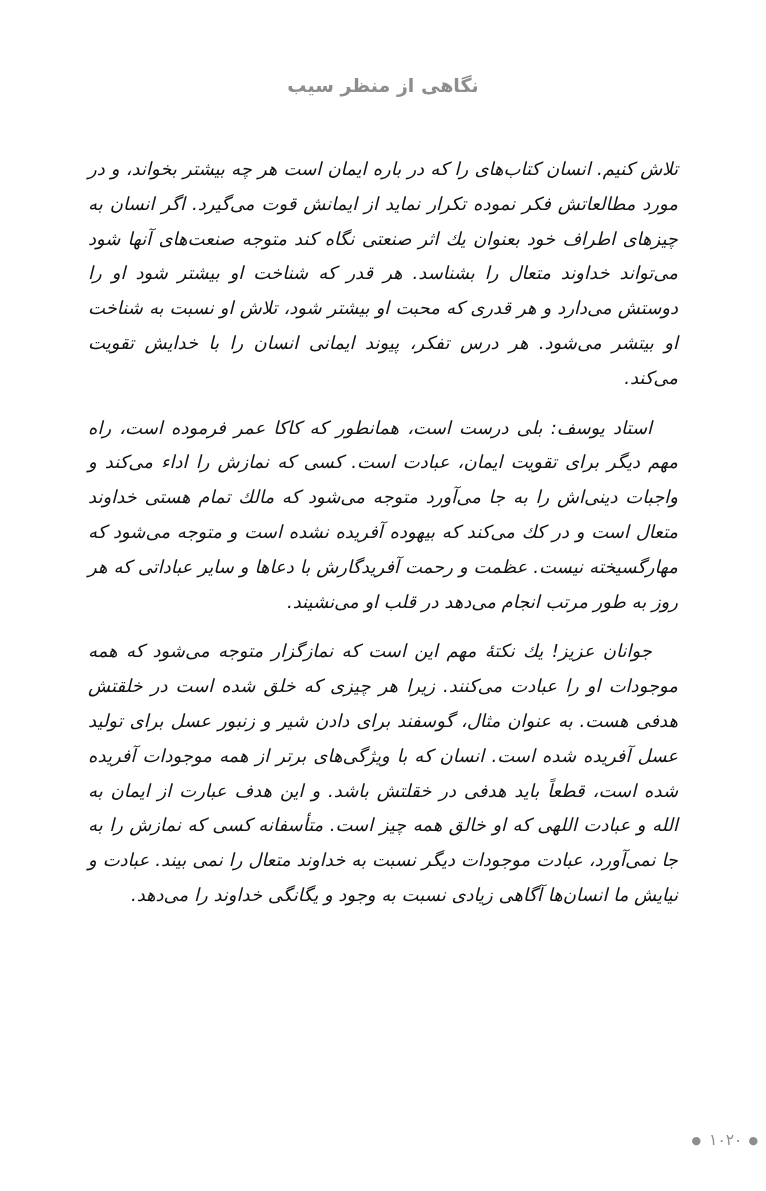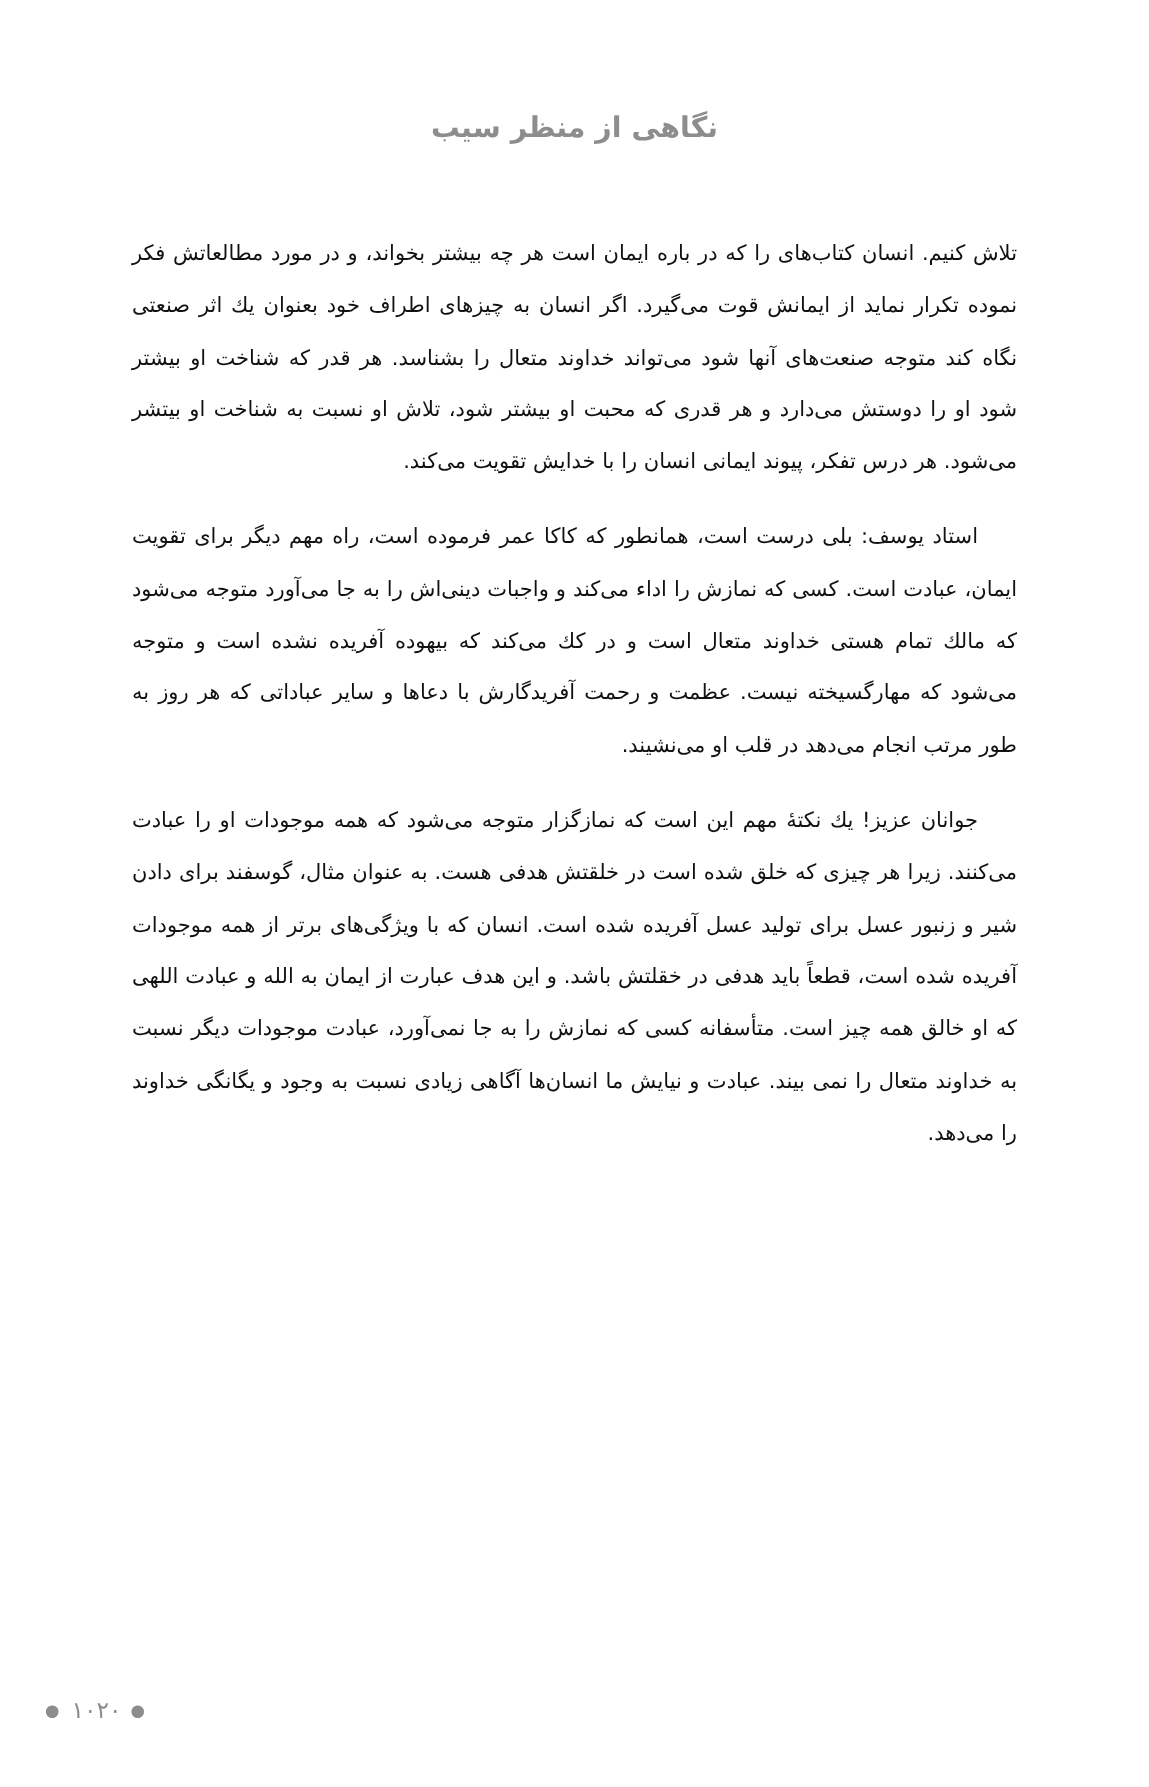--- a/index.html
+++ b/index.html
@@ -43,45 +43,46 @@
     right: 88px;
     left: 88px;
     direction: rtl;
     unicode-bidi: isolate;
     text-align: justify;
     text-align-last: auto;
   }
 
   .para {
     margin: 0 0 15px 0;
-    font-size: 14px;
+    font-size: 18px;
     line-height: 34.8px;
     color: #111111;
     text-align: justify;
     text-justify: inter-word;
     direction: rtl;
     unicode-bidi: isolate;
     font-weight: 400;
+    font-style: italic;
   }
 
   .para:last-of-type {
     margin-bottom: 0;
   }
 
   .para.indented {
     text-indent: 26px;
   }
 
   
   .folio {
     position: absolute;
     bottom: 42px;
     left: 0;
     right: 0;
-    text-align: left;
+    text-align: right;
     color: #8d8d8d;
     font-size: 15.5px;
     direction: rtl;
     unicode-bidi: isolate;
     letter-spacing: 2px;
     padding-left: 24px;
   }
 
   .folio .dot {
     display: inline-block;

